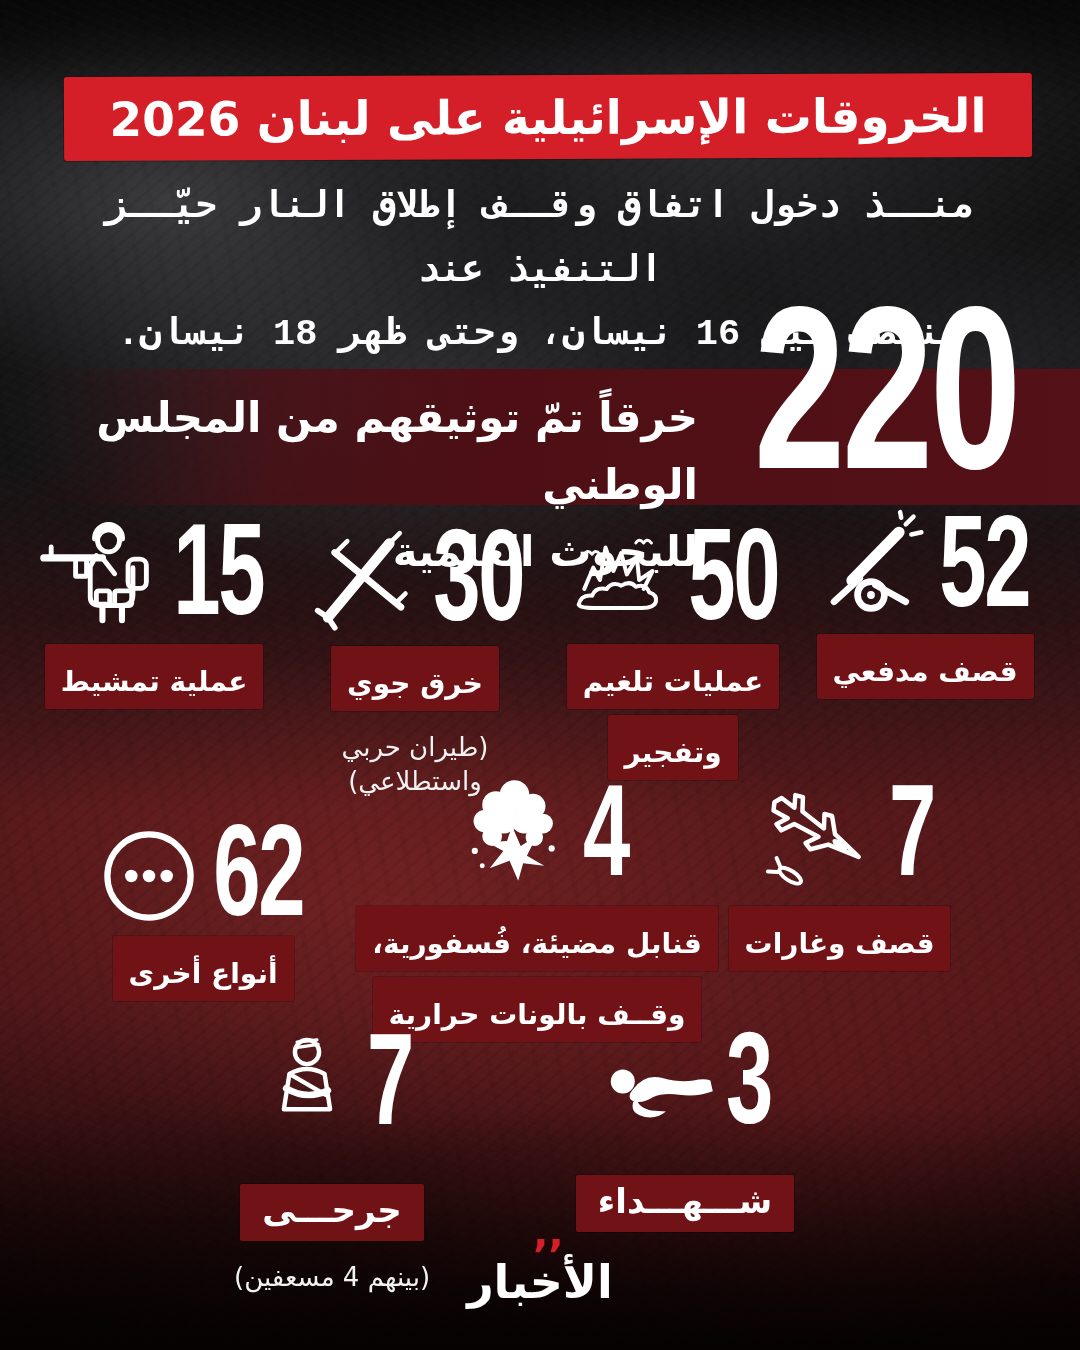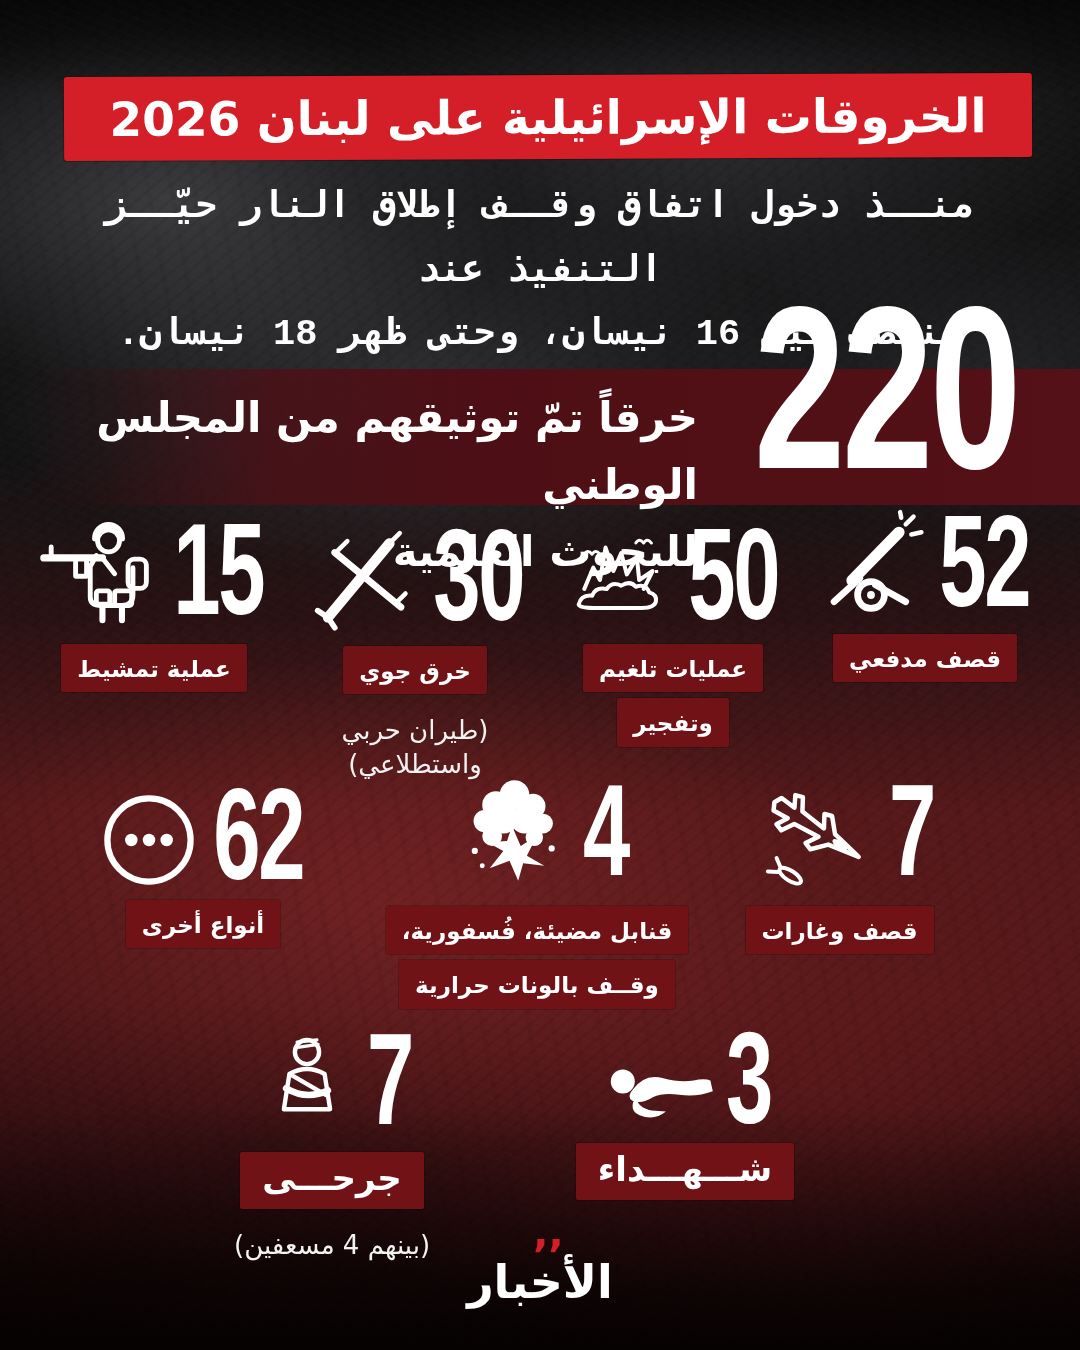--- a/index.html
+++ b/index.html
@@ -83,25 +83,25 @@
   .num{
     font-family:"Liberation Sans", sans-serif; font-weight:700;
     font-size:112px; line-height:.9; letter-spacing:-3px;
     display:inline-block; transform:scale(.76,1.16); transform-origin:center 80%;
     margin:0 -8px;
   }
   .icon{display:inline-flex;}
   .icon svg{display:block;}
   .chips{display:flex; flex-direction:column; align-items:center; gap:6px; margin-top:8px;}
   .chip{
-    background:#701216; color:#fff; font-weight:bold; font-size:23px;
-    line-height:1.32; padding:10px 16px 8px; border-radius:2px; white-space:nowrap;
+    background:#701216; color:#fff; font-weight:bold; font-size:28px;
+    line-height:1.32; padding:20px 16px 8px; border-radius:2px; white-space:nowrap;
     box-shadow:0 0 0 1px rgba(0,0,0,.18);
   }
-  .chip.big{font-size:34px; padding:4px 22px 8px;}
+  .chip.big{font-size:34px; padding:4px 22px 8px;margin-top:32px;}
   .note{
     margin-top:20px; font-size:26px; font-weight:normal; color:#f2f2f2;
     text-align:center; line-height:1.3;
   }
   .note span{display:block;}
   
   .logo{
     position:absolute; left:0; right:0; bottom:42px; text-align:center;
     font-size:46px; font-weight:bold; line-height:1.1;
   }
@@ -264,21 +264,21 @@
         </svg>
       </span>
       <span class="num">4</span>
     </div>
     <div class="chips">
       <span class="chip">قنابل مضيئة، فُسفورية،</span>
       <span class="chip">وقــف بالونات حرارية</span>
     </div>
   </div>
 
-  <div class="stat" style="left:78px; top:788px; width:250px;">
+  <div class="stat" style="left:78px; top:824px; width:250px;">
     <div class="stat-top">
       <span class="icon">
         <svg width="104" height="104" viewBox="0 0 100 100" fill="none">
           <circle cx="50" cy="50" r="40" stroke="#fff" stroke-width="6"></circle>
           <circle cx="33" cy="50" r="6" fill="#fff"></circle>
           <circle cx="50" cy="50" r="6" fill="#fff"></circle>
           <circle cx="67" cy="50" r="6" fill="#fff"></circle>
         </svg>
       </span>
       <span class="num">62</span>

